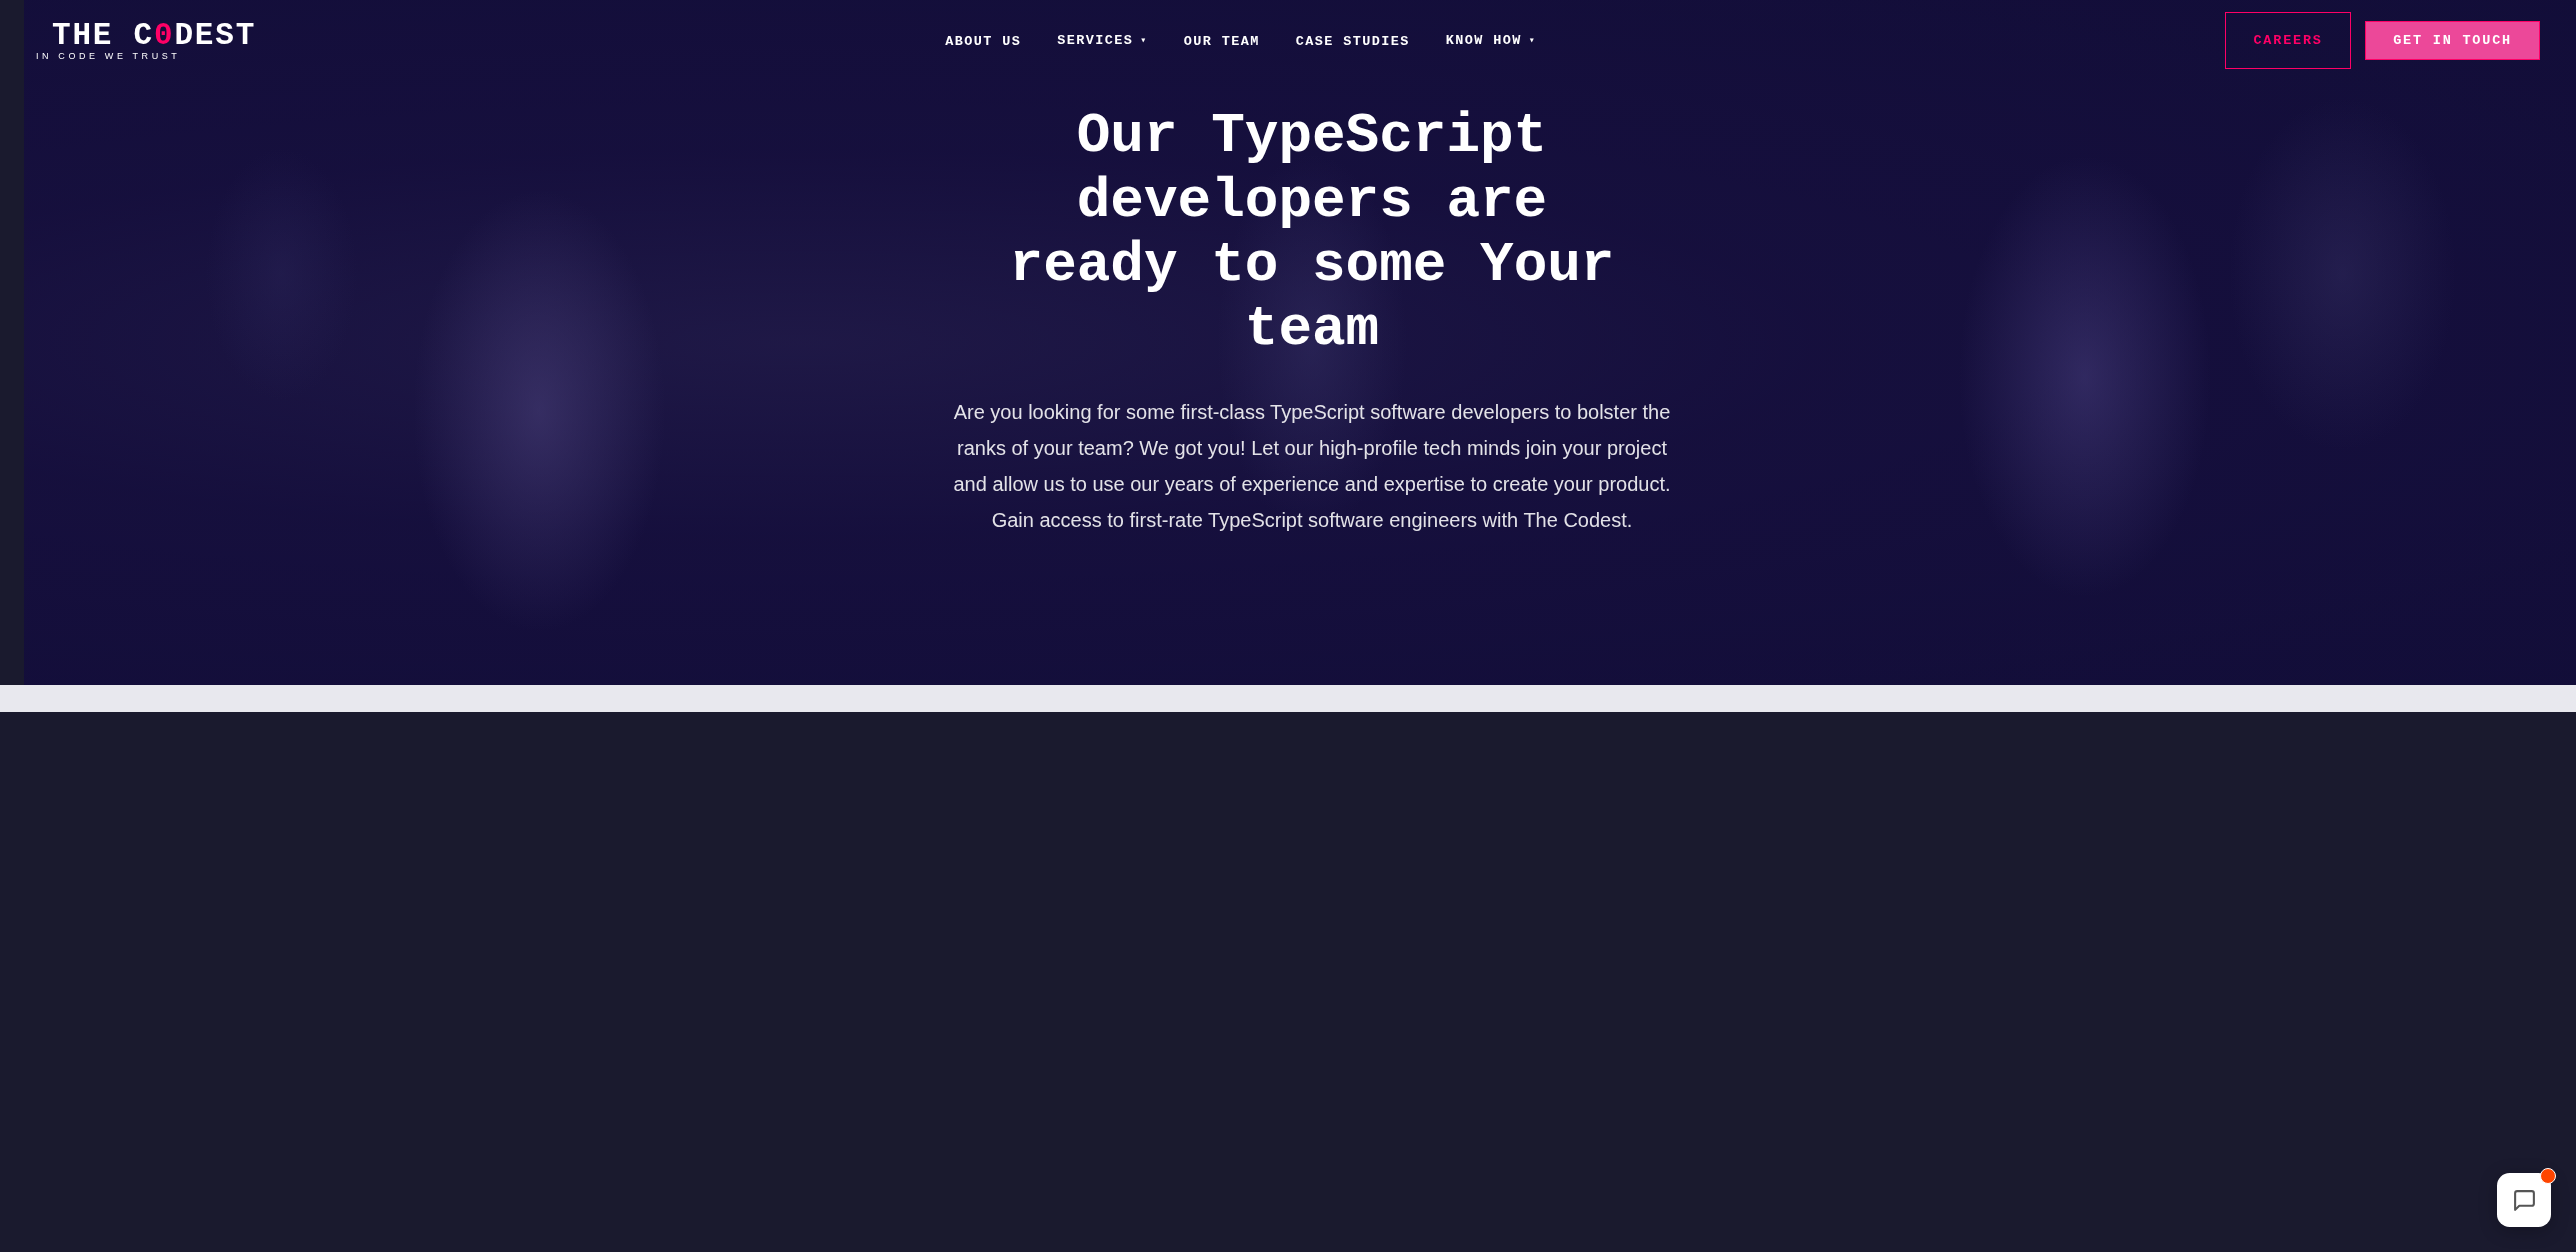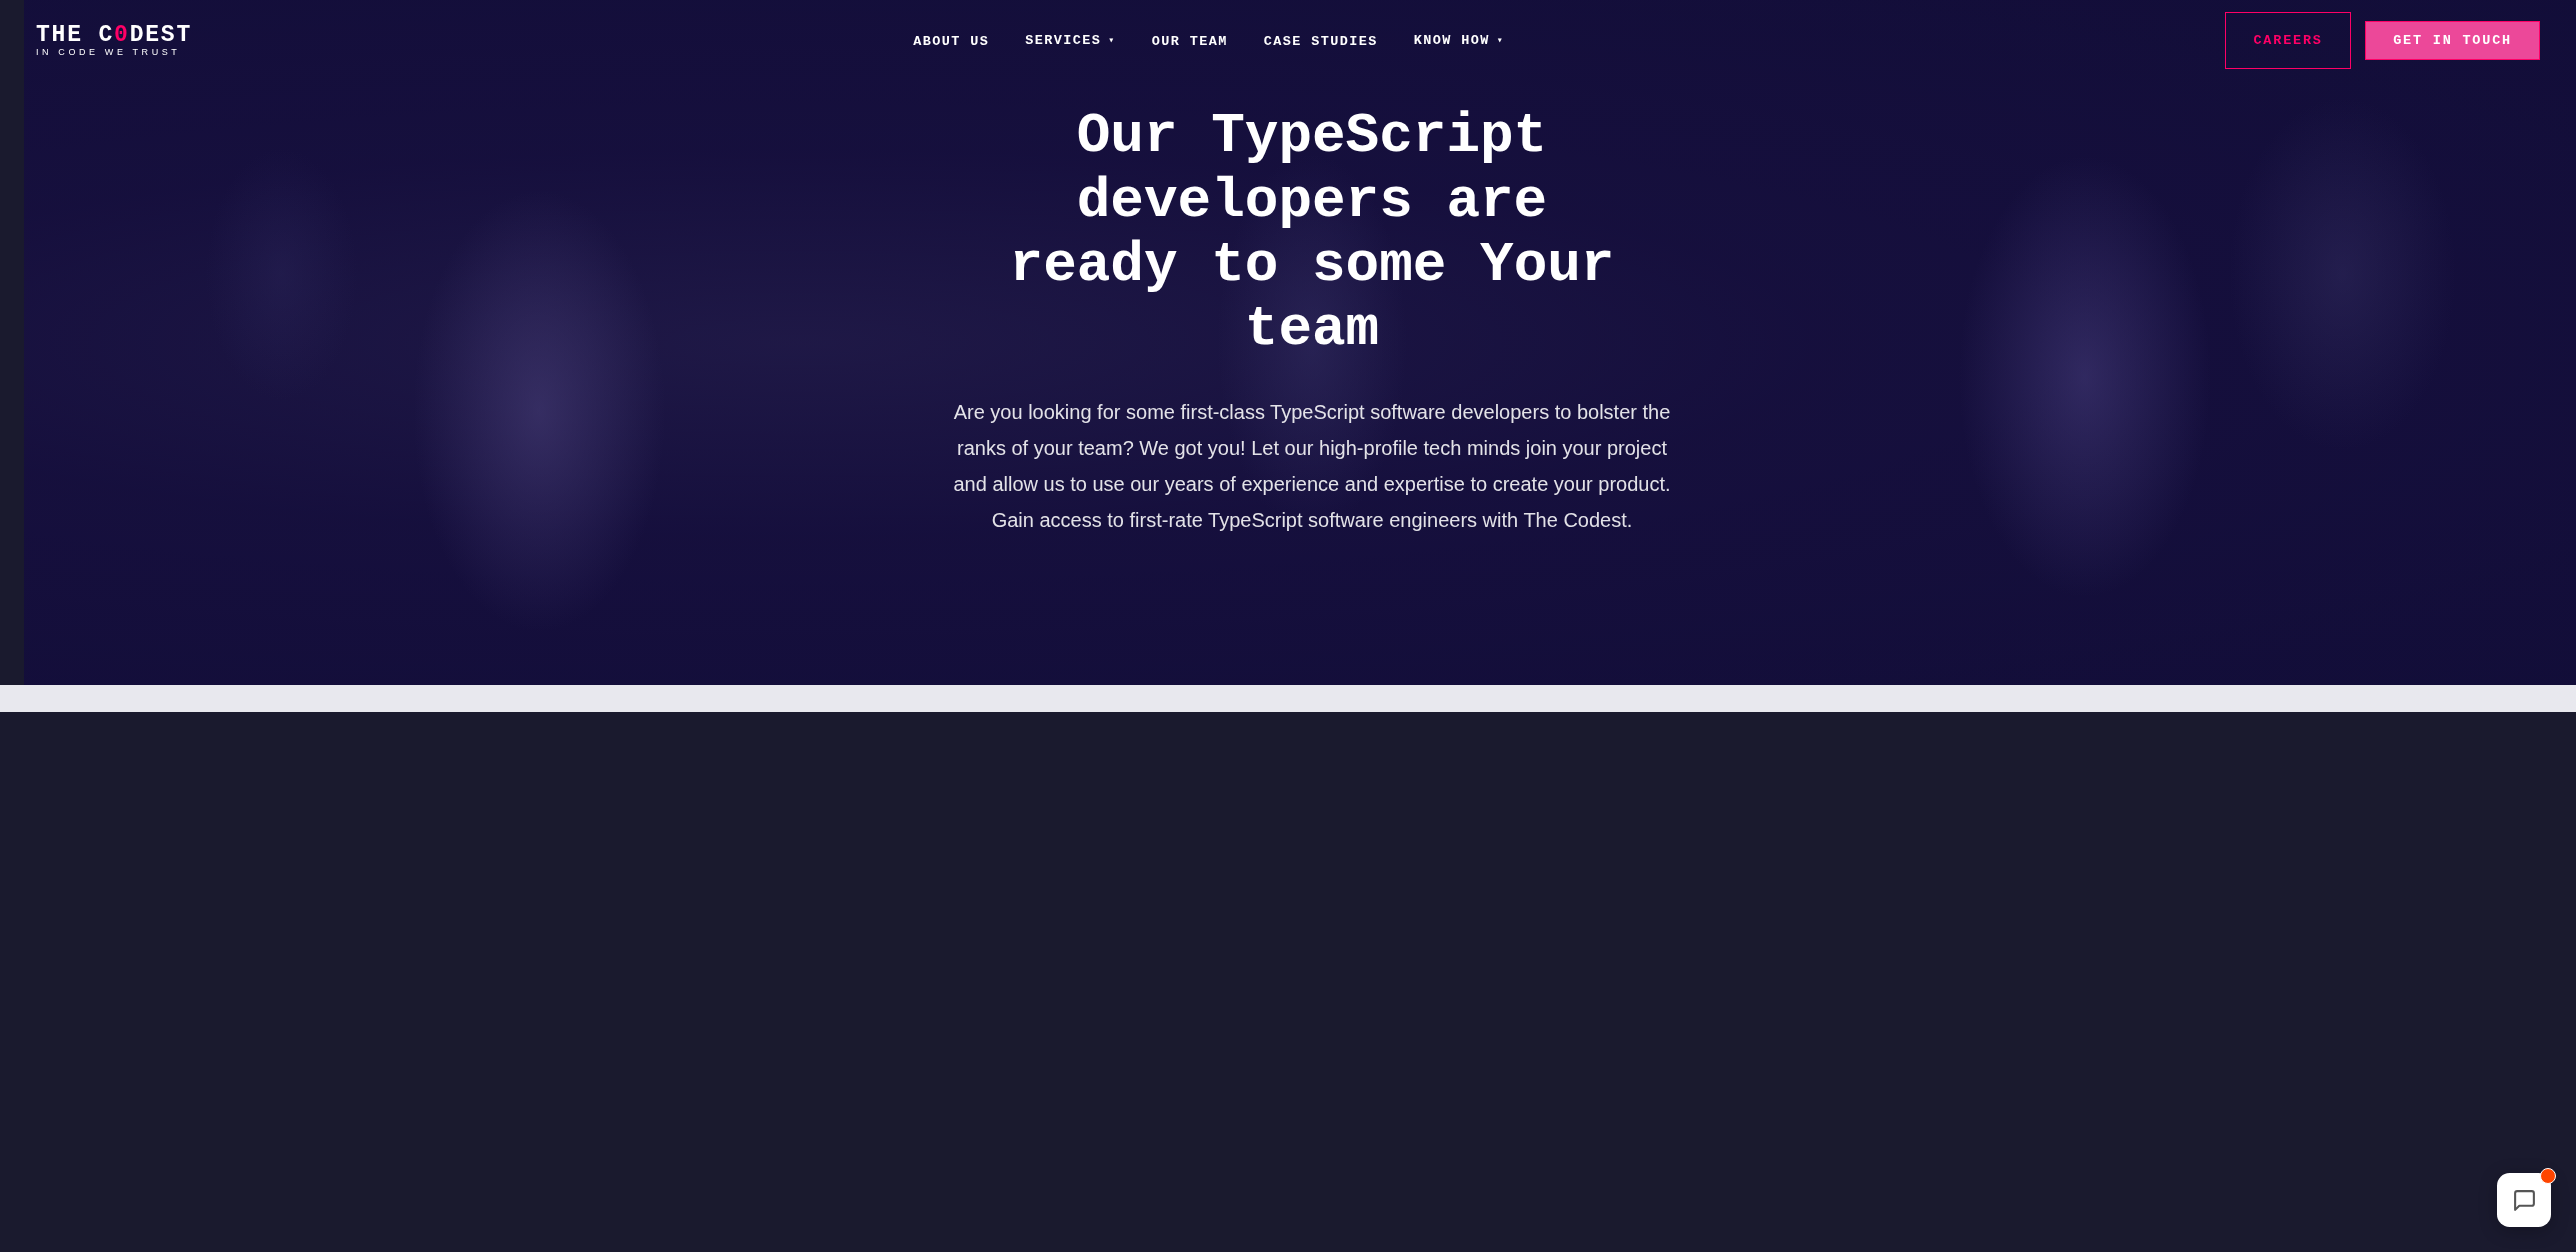--- a/index.html
+++ b/index.html
@@ -24,24 +24,25 @@
     }
 
     .logo-wrap {
       display: flex;
       flex-direction: column;
       line-height: 1;
     }
 
     .logo-title {
       color: #fff;
-      font-size: 23px;
+      font-size: 31px;
       font-weight: 900;
       letter-spacing: 1.8px;
       font-family: 'Courier New', Courier, monospace;
+      margin-left: 16px;
     }
 
     .logo-title span.zero {
       color: #ff0066;
     }
 
     .logo-subtitle {
       color: #fff;
       font-size: 9px;
       letter-spacing: 3.6px;

